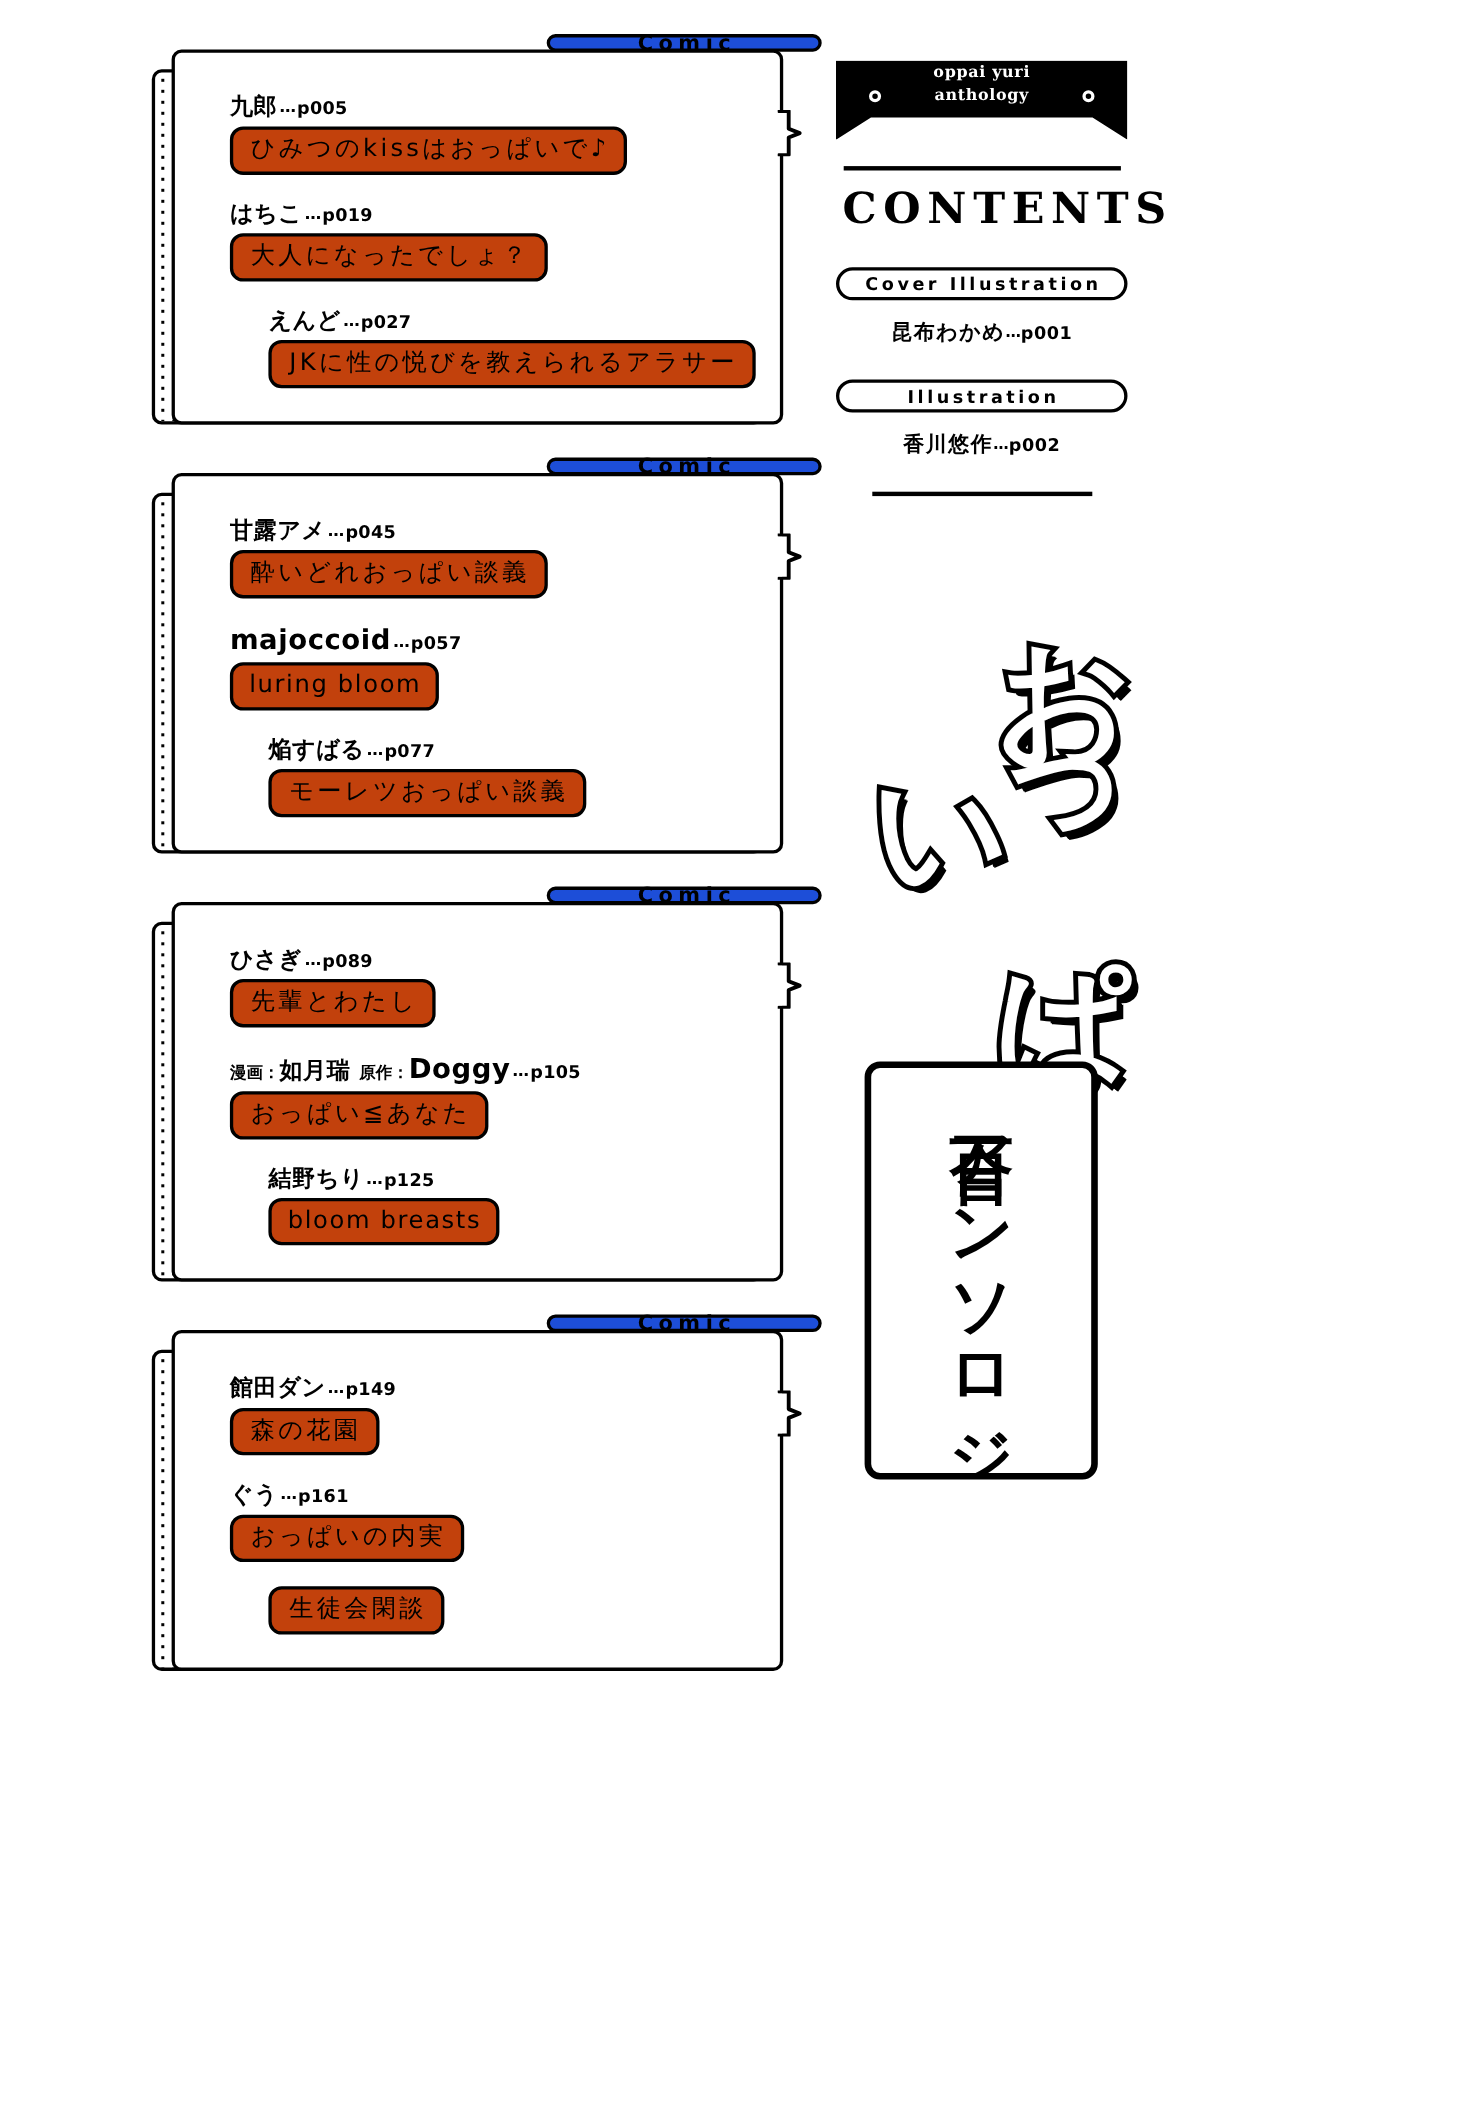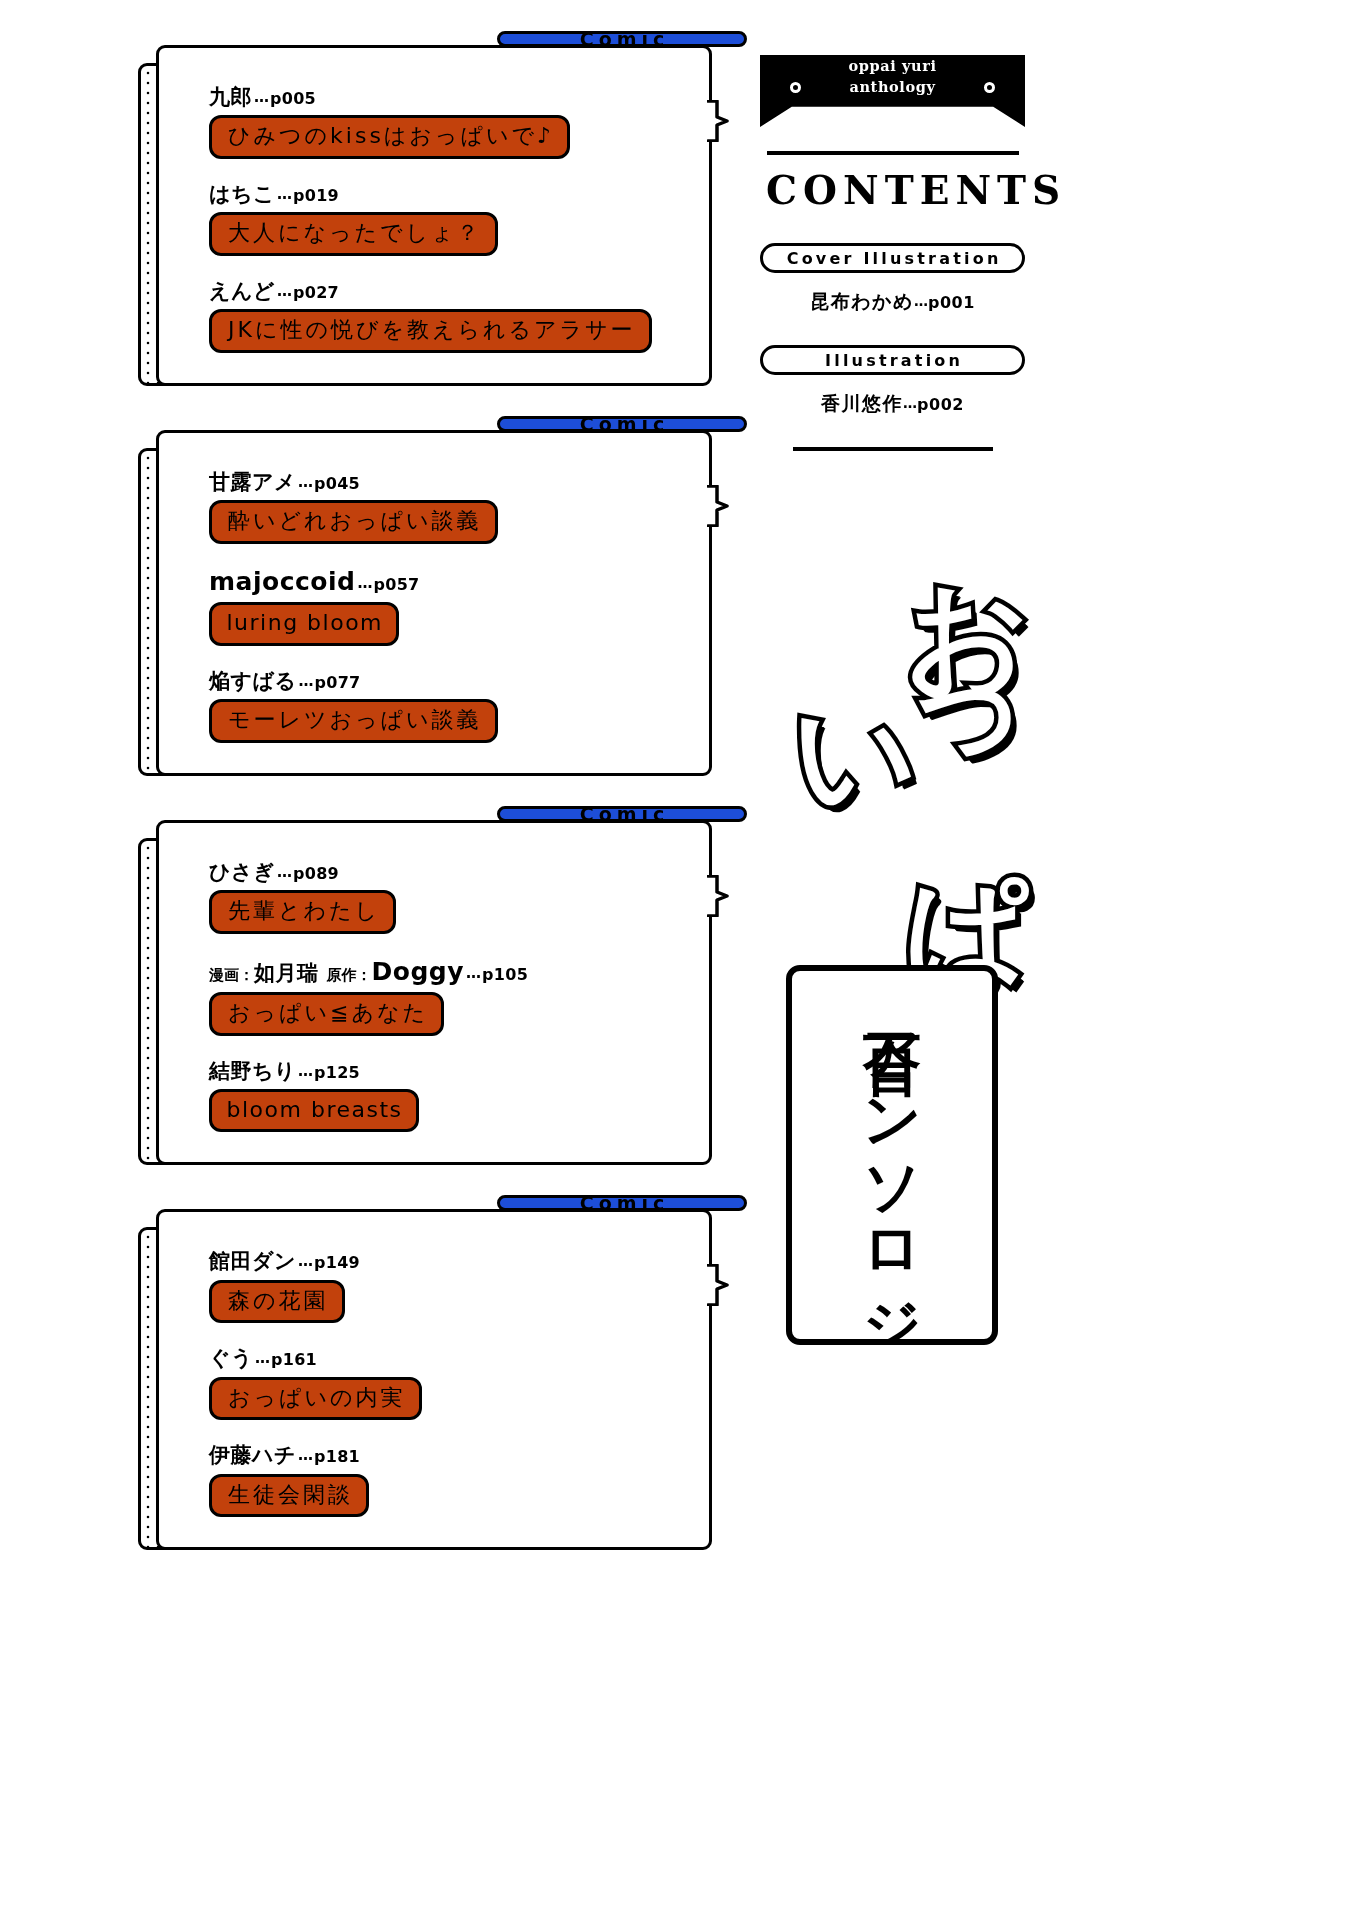--- a/index.html
+++ b/index.html
@@ -87,21 +87,21 @@
     right: -20px;
     top: 52px;
     width: 22px;
     height: 42px;
     z-index: 3;
   }
   .notch svg { display: block; }
 
   
   .entry { padding-left: 50px; margin-bottom: 22px; }
-  .entry:last-child { margin-bottom: 0; }
+  .entry:last-child { margin-bottom: 0; margin-left: 35px; }
 
   .entry-author {
     font-size: 21px;
     font-weight: 700;
     letter-spacing: 0.5px;
     margin-bottom: 5px;
     white-space: nowrap;
     line-height: 1.25;
   }
   .entry-author .prefix {
@@ -344,21 +344,21 @@
       <div class="card">
         <div class="comic-tab">Comic</div>
         <div class="notch">
           <svg width="22" height="42" viewBox="0 0 22 42">
             <path d="M1 1 L10 1 L10 17 L20 21 L10 25 L10 41 L1 41" fill="#fff" stroke="#000" stroke-width="3.5" stroke-linejoin="round" stroke-linecap="round"></path>
             <rect x="0" y="3" width="4" height="36" fill="#fff"></rect>
           </svg>
         </div>
         <div class="entry"><div class="entry-author"><span class="">館田ダン</span><span class="dots">…</span><span class="page">p149</span></div><div class="entry-title">森の花園</div></div>
         <div class="entry"><div class="entry-author"><span class="">ぐう</span><span class="dots">…</span><span class="page">p161</span></div><div class="entry-title">おっぱいの内実</div></div>
-        <div class="entry"><div class="entry-author"><span class="">伊藤ハチ</span><span class="dots">…</span><span class="page">p181</span></div><div class="entry-title">生徒会閑談</div></div>
+        <div class="entry"><div class="entry-title">生徒会閑談</div></div>
       </div>
     </div>
   </div>
 
 <div class="right-col">
 
   <div class="ribbon">
     <span class="ribbon-dot left"></span>
     <span class="ribbon-dot right"></span>
     <span class="ribbon-text">

